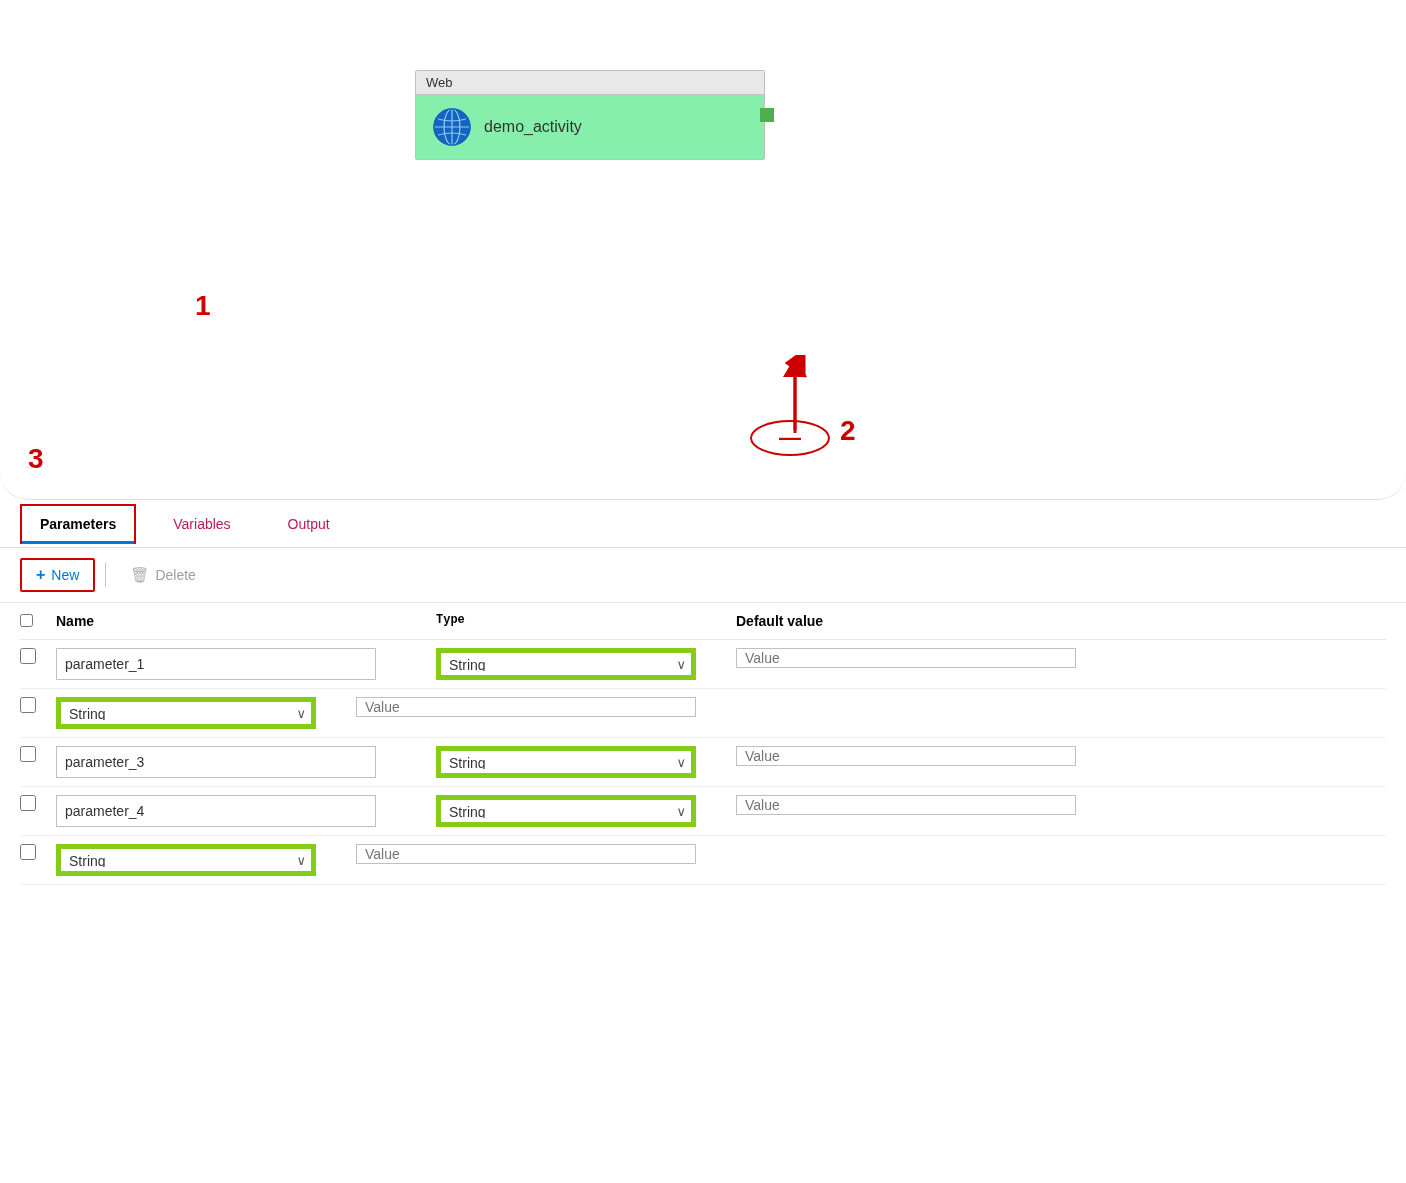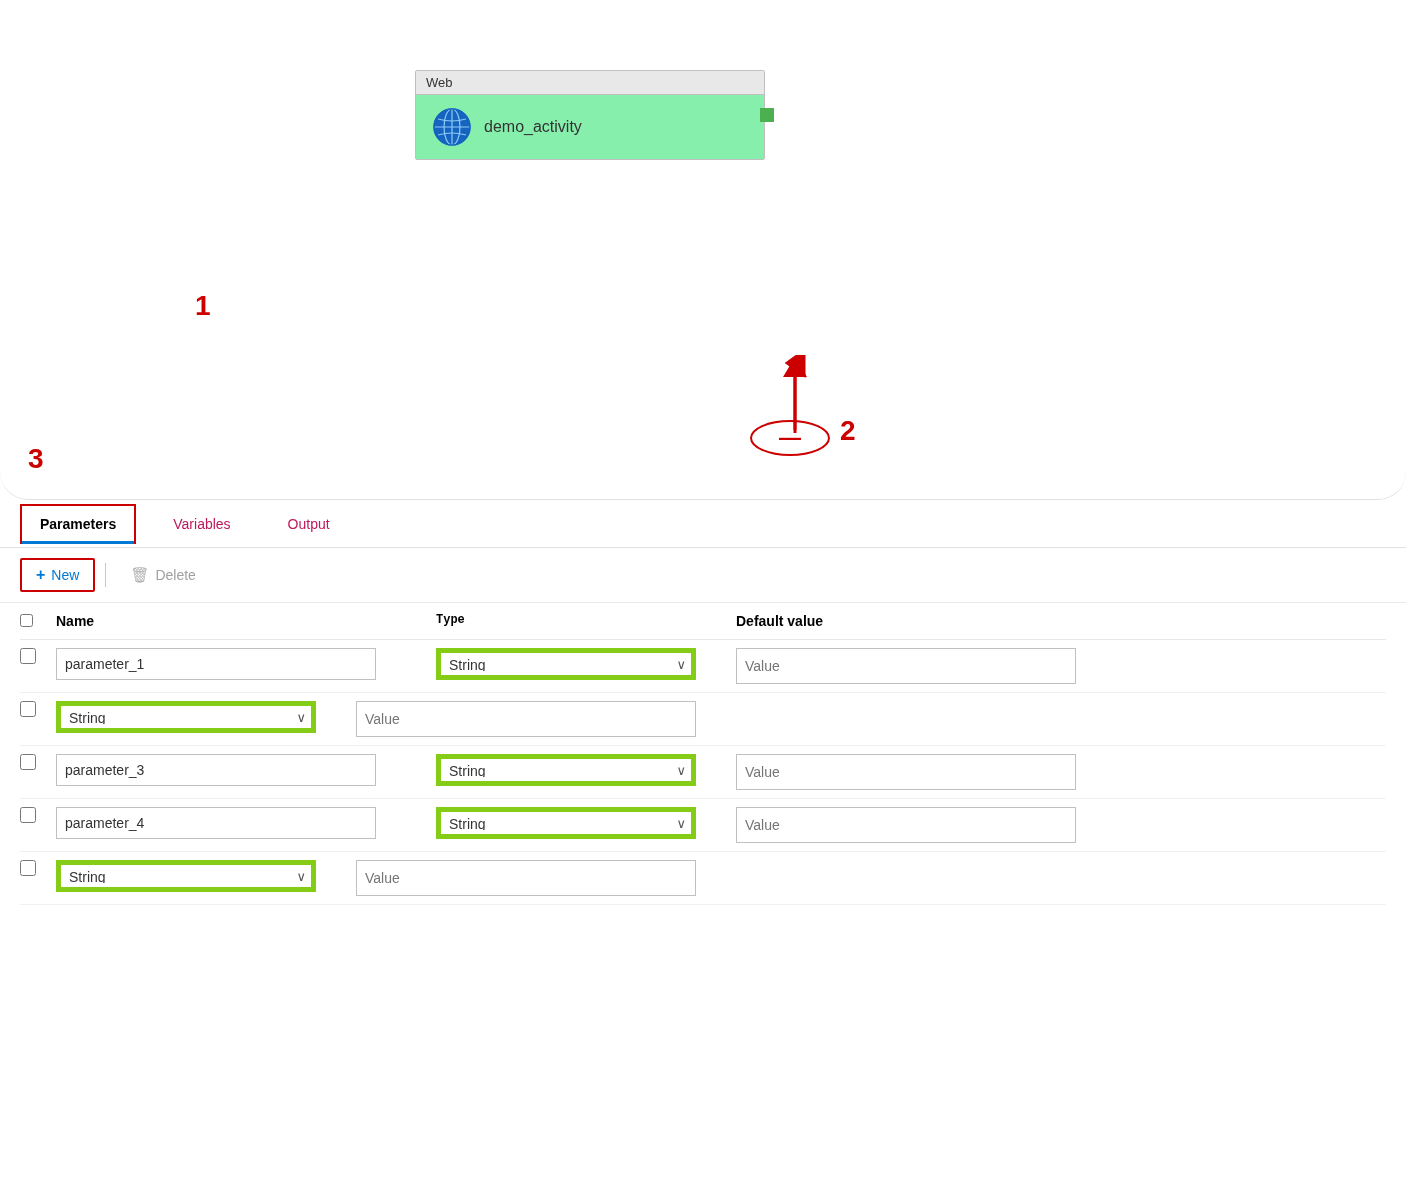--- a/index.html
+++ b/index.html
@@ -303,21 +303,21 @@
       right: 10px;
       top: 50%;
       transform: translateY(-50%);
       pointer-events: none;
       font-size: 13px;
       color: #555;
     }
 
     .default-input {
       width: 340px;
-      height: 36px;
+      height: 20px;
       padding: 4px 8px;
       border: 1px solid #c0c0c0;
       font-size: 14px;
       color: #999;
       background: #ffffff;
       outline: none;
     }
 
     
     .globe-svg {

